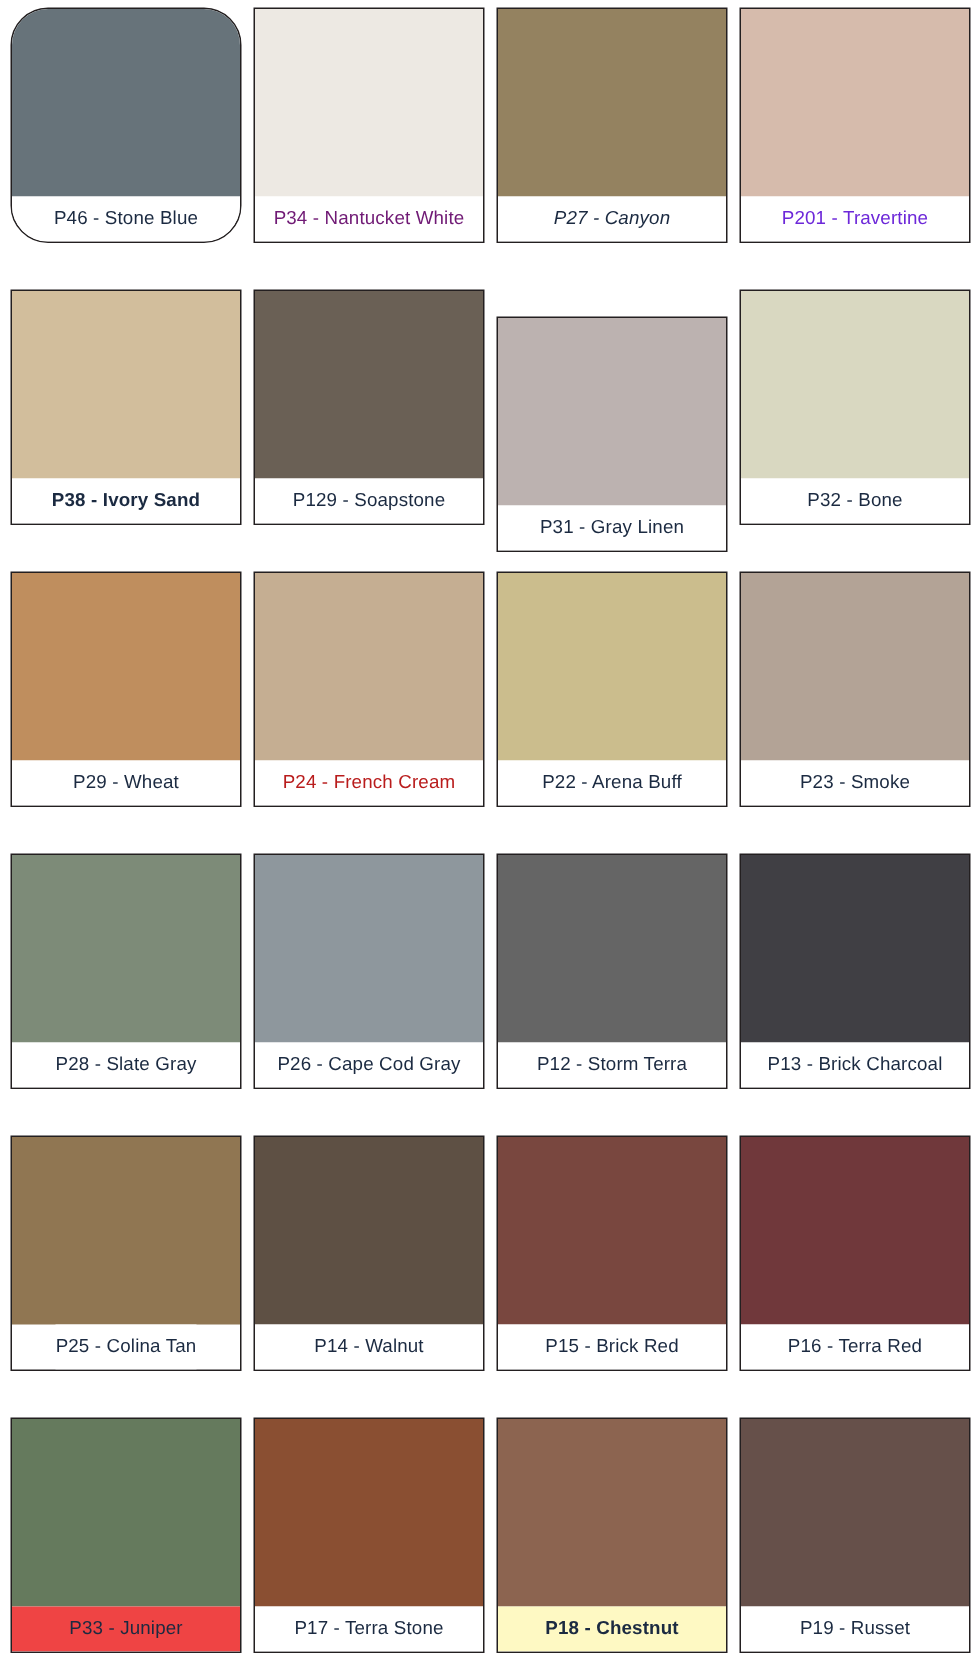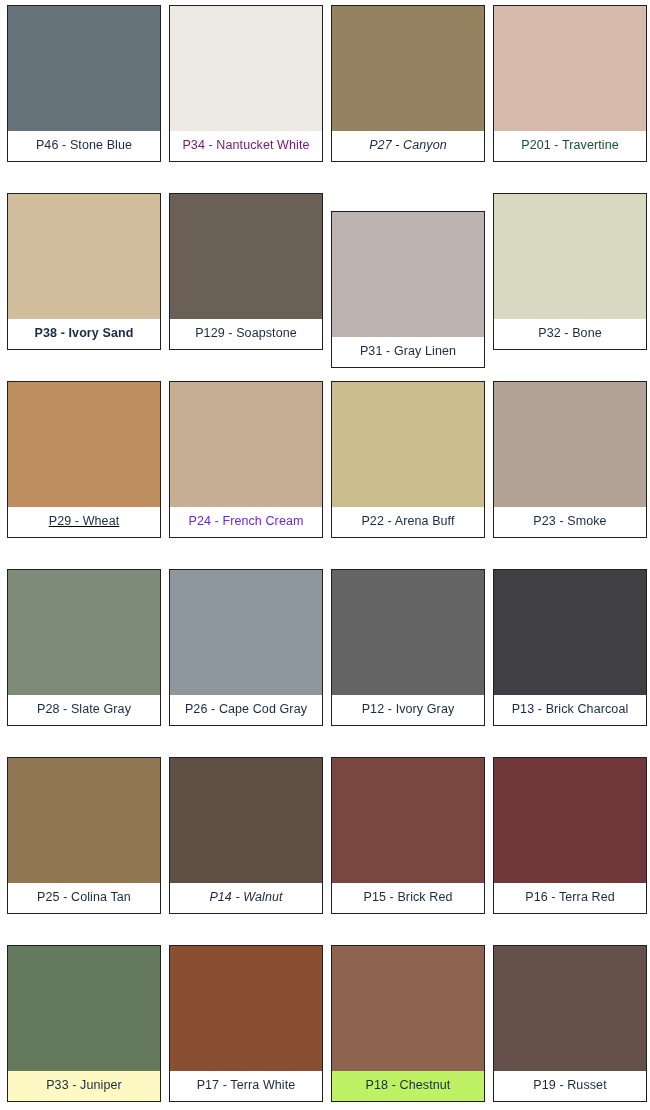--- a/index.html
+++ b/index.html
@@ -55,109 +55,109 @@
     line-height: 1;
     letter-spacing: 0.1px;
     white-space: nowrap;
     padding-bottom: 1px;
   }
 </style>
 </head>
 <body style="background: rgb(255, 255, 255);">
 
 <div id="palette-grid">
-    <div class="swatch-card" style="border-color: rgb(35, 31, 32);">
+    <div class="swatch-card" style="border-color: rgb(35, 31, 32); border-radius: 25px;">
       <div class="swatch-color" style="background-color: rgb(103, 115, 122);"></div>
       <div class="swatch-label" style="color: rgb(27, 42, 65); background: rgb(255, 255, 255);">P46 - Stone Blue</div>
     </div>
     <div class="swatch-card" style="border-color: rgb(35, 31, 32);">
       <div class="swatch-color" style="background-color: rgb(237, 233, 227);"></div>
       <div class="swatch-label" style="color: #701a75; background: rgb(255, 255, 255);">P34 - Nantucket White</div>
     </div>
     <div class="swatch-card" style="border-color: rgb(35, 31, 32); font-style: italic;">
       <div class="swatch-color" style="background-color: rgb(148, 130, 96);"></div>
       <div class="swatch-label" style="color: rgb(27, 42, 65); background: rgb(255, 255, 255);">P27 - Canyon</div>
     </div>
     <div class="swatch-card" style="border-color: rgb(35, 31, 32);">
       <div class="swatch-color" style="background-color: rgb(214, 187, 172);"></div>
-      <div class="swatch-label" style="color: #14532d; background: rgb(255, 255, 255);">P201 - Travertine</div>
+      <div class="swatch-label" style="color: #6d28d9; background: rgb(255, 255, 255);">P201 - Travertine</div>
     </div>
     <div class="swatch-card" style="border-color: rgb(35, 31, 32);">
       <div class="swatch-color" style="background-color: rgb(210, 190, 156);"></div>
       <div class="swatch-label" style="color: rgb(27, 42, 65); background: rgb(255, 255, 255); font-weight: bold;">P38 - Ivory Sand</div>
     </div>
     <div class="swatch-card" style="border-color: rgb(35, 31, 32);">
       <div class="swatch-color" style="background-color: rgb(106, 96, 85);"></div>
       <div class="swatch-label" style="color: rgb(27, 42, 65); background: rgb(255, 255, 255);">P129 - Soapstone</div>
     </div>
     <div class="swatch-card" style="border-color: rgb(35, 31, 32); margin-top: 20px;">
       <div class="swatch-color" style="background-color: rgb(188, 178, 176);"></div>
       <div class="swatch-label" style="color: rgb(27, 42, 65); background: rgb(255, 255, 255);">P31 - Gray Linen</div>
     </div>
     <div class="swatch-card" style="border-color: rgb(35, 31, 32);">
       <div class="swatch-color" style="background-color: rgb(217, 216, 193);"></div>
       <div class="swatch-label" style="color: rgb(27, 42, 65); background: rgb(255, 255, 255);">P32 - Bone</div>
     </div>
-    <div class="swatch-card" style="border-color: rgb(35, 31, 32); text-decoration: underline;">
+    <div class="swatch-card" style="border-color: rgb(35, 31, 32);">
       <div class="swatch-color" style="background-color: rgb(191, 142, 94);"></div>
       <div class="swatch-label" style="color: rgb(27, 42, 65); background: rgb(255, 255, 255);">P29 - Wheat</div>
     </div>
     <div class="swatch-card" style="border-color: rgb(35, 31, 32);">
       <div class="swatch-color" style="background-color: rgb(197, 174, 146);"></div>
-      <div class="swatch-label" style="color: #6d28d9; background: rgb(255, 255, 255);">P24 - French Cream</div>
+      <div class="swatch-label" style="color: #b91c1c; background: rgb(255, 255, 255);">P24 - French Cream</div>
     </div>
     <div class="swatch-card" style="border-color: rgb(35, 31, 32);">
       <div class="swatch-color" style="background-color: rgb(203, 189, 141);"></div>
       <div class="swatch-label" style="color: rgb(27, 42, 65); background: rgb(255, 255, 255);">P22 - Arena Buff</div>
     </div>
     <div class="swatch-card" style="border-color: rgb(35, 31, 32);">
       <div class="swatch-color" style="background-color: rgb(179, 163, 150);"></div>
       <div class="swatch-label" style="color: rgb(27, 42, 65); background: rgb(255, 255, 255);">P23 - Smoke</div>
     </div>
     <div class="swatch-card" style="border-color: rgb(35, 31, 32);">
       <div class="swatch-color" style="background-color: rgb(125, 139, 120);"></div>
       <div class="swatch-label" style="color: rgb(27, 42, 65); background: rgb(255, 255, 255);">P28 - Slate Gray</div>
     </div>
     <div class="swatch-card" style="border-color: rgb(35, 31, 32);">
       <div class="swatch-color" style="background-color: rgb(142, 151, 157);"></div>
       <div class="swatch-label" style="color: rgb(27, 42, 65); background: rgb(255, 255, 255);">P26 - Cape Cod Gray</div>
     </div>
     <div class="swatch-card" style="border-color: rgb(35, 31, 32);">
       <div class="swatch-color" style="background-color: rgb(101, 101, 101);"></div>
-      <div class="swatch-label" style="color: rgb(27, 42, 65); background: rgb(255, 255, 255);">P12 - Ivory Gray</div>
+      <div class="swatch-label" style="color: rgb(27, 42, 65); background: rgb(255, 255, 255);">P12 - Storm Terra</div>
     </div>
     <div class="swatch-card" style="border-color: rgb(35, 31, 32);">
       <div class="swatch-color" style="background-color: rgb(64, 63, 68);"></div>
       <div class="swatch-label" style="color: rgb(27, 42, 65); background: rgb(255, 255, 255);">P13 - Brick Charcoal</div>
     </div>
     <div class="swatch-card" style="border-color: rgb(35, 31, 32); align-items: center;">
       <div class="swatch-color" style="background-color: rgb(144, 118, 82);"></div>
       <div class="swatch-label" style="color: rgb(27, 42, 65); background: rgb(255, 255, 255);">P25 - Colina Tan</div>
     </div>
-    <div class="swatch-card" style="border-color: rgb(35, 31, 32); font-style: italic;">
+    <div class="swatch-card" style="border-color: rgb(35, 31, 32);">
       <div class="swatch-color" style="background-color: rgb(94, 80, 68);"></div>
       <div class="swatch-label" style="color: rgb(27, 42, 65); background: rgb(255, 255, 255);">P14 - Walnut</div>
     </div>
     <div class="swatch-card" style="border-color: rgb(35, 31, 32);">
       <div class="swatch-color" style="background-color: rgb(121, 71, 63);"></div>
       <div class="swatch-label" style="color: rgb(27, 42, 65); background: rgb(255, 255, 255);">P15 - Brick Red</div>
     </div>
     <div class="swatch-card" style="border-color: rgb(35, 31, 32);">
       <div class="swatch-color" style="background-color: rgb(112, 56, 59);"></div>
       <div class="swatch-label" style="color: rgb(27, 42, 65); background: rgb(255, 255, 255);">P16 - Terra Red</div>
     </div>
     <div class="swatch-card" style="border-color: rgb(35, 31, 32);">
       <div class="swatch-color" style="background-color: rgb(101, 122, 93);"></div>
-      <div class="swatch-label" style="color: rgb(27, 42, 65); background: #fef9c3;">P33 - Juniper</div>
+      <div class="swatch-label" style="color: rgb(27, 42, 65); background: #ef4444;">P33 - Juniper</div>
     </div>
     <div class="swatch-card" style="border-color: rgb(35, 31, 32);">
       <div class="swatch-color" style="background-color: rgb(138, 79, 50);"></div>
-      <div class="swatch-label" style="color: rgb(27, 42, 65); background: rgb(255, 255, 255);">P17 - Terra White</div>
+      <div class="swatch-label" style="color: rgb(27, 42, 65); background: rgb(255, 255, 255);">P17 - Terra Stone</div>
     </div>
     <div class="swatch-card" style="border-color: rgb(35, 31, 32);">
       <div class="swatch-color" style="background-color: rgb(140, 100, 80);"></div>
-      <div class="swatch-label" style="color: rgb(27, 42, 65); background: #bef264;">P18 - Chestnut</div>
+      <div class="swatch-label" style="color: rgb(27, 42, 65); background: #fef9c3; font-weight: bold;">P18 - Chestnut</div>
     </div>
     <div class="swatch-card" style="border-color: rgb(35, 31, 32);">
       <div class="swatch-color" style="background-color: rgb(102, 80, 74);"></div>
       <div class="swatch-label" style="color: rgb(27, 42, 65); background: rgb(255, 255, 255);">P19 - Russet</div>
     </div>
   </div>
 
 </body></html>

